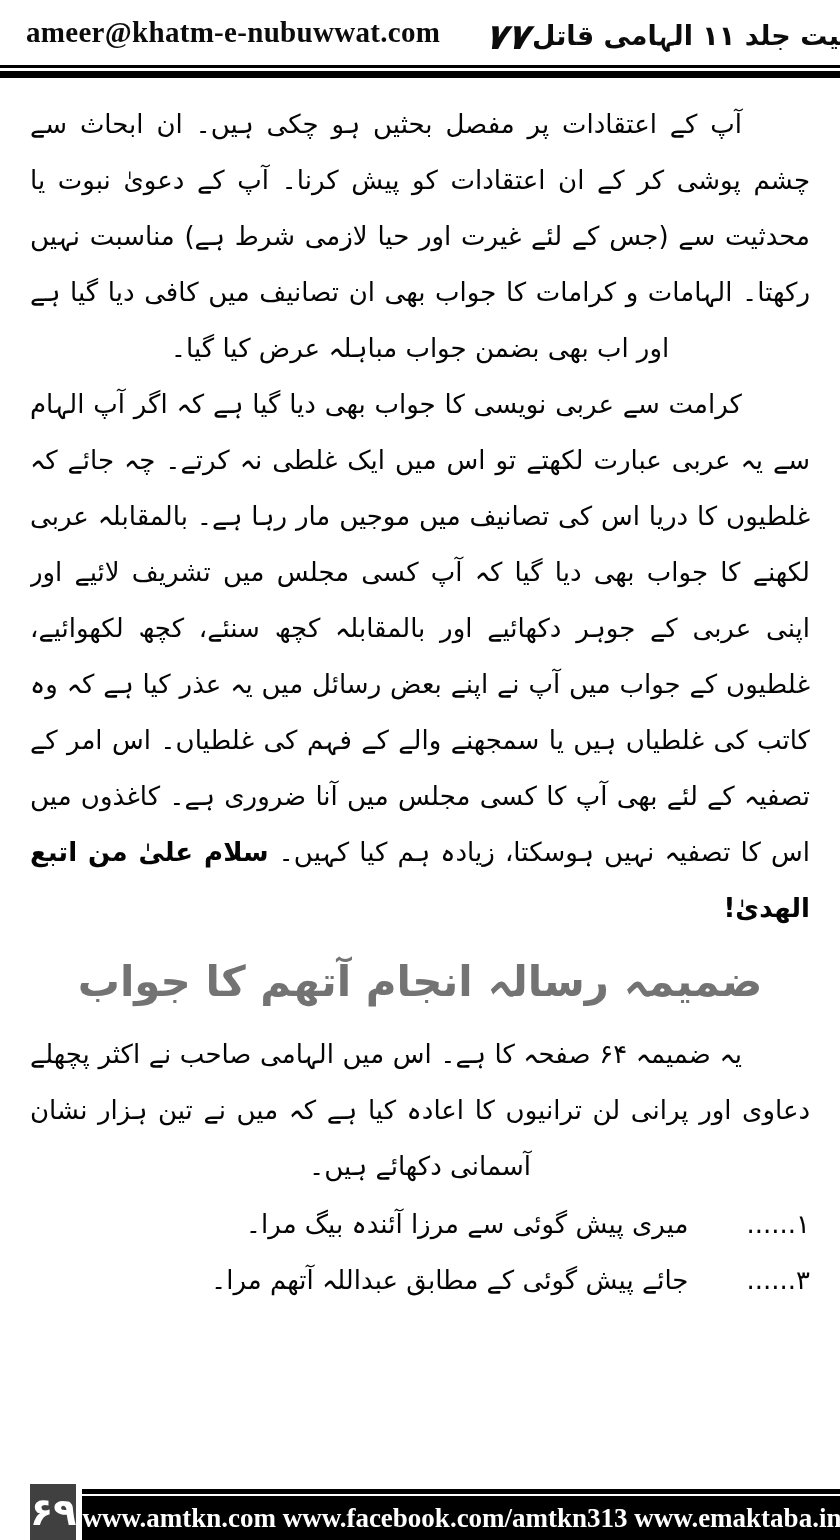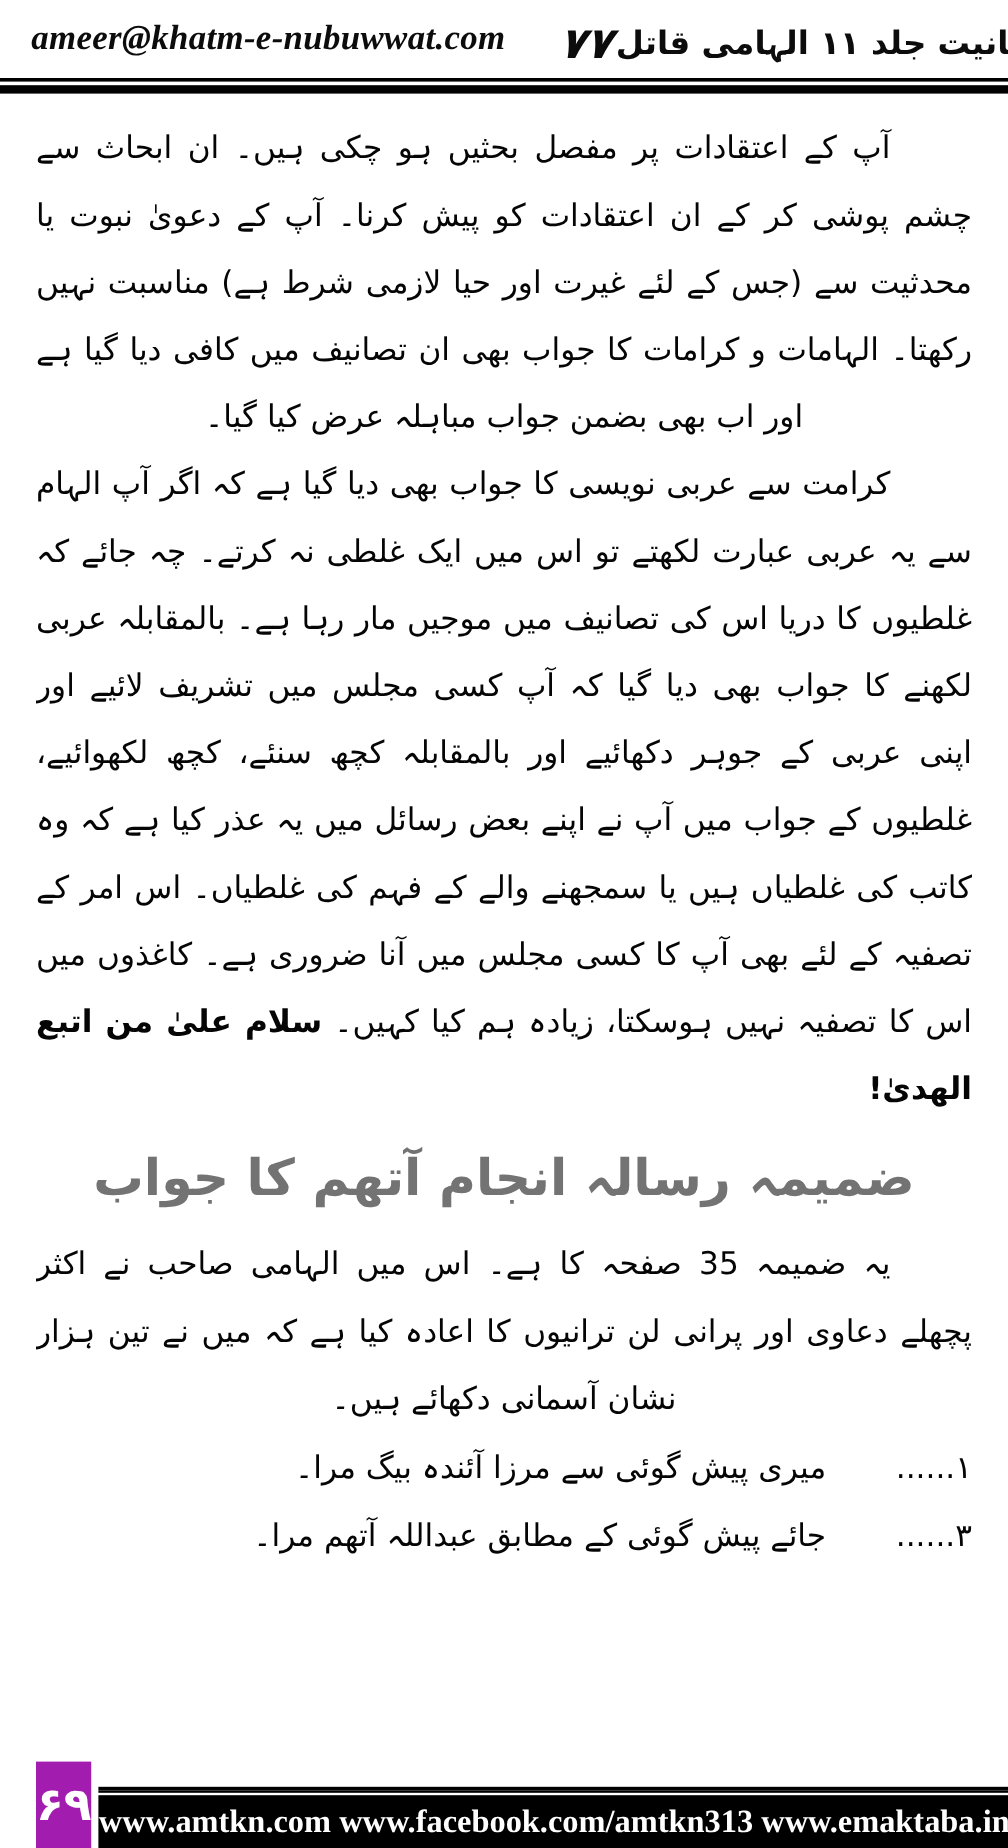--- a/index.html
+++ b/index.html
@@ -13,21 +13,21 @@
   .page { position:absolute; inset:0; }
 
   
   .hdr {
     display:flex; align-items:flex-start;
     padding:16px 26px 0 26px;
   }
   .hdr-email {
     font-family:"Liberation Serif", serif;
     font-weight:700; font-size:29px; color:#0c0c0c;
-    letter-spacing:0.3px; white-space:nowrap;font-style:italic;
+    letter-spacing:0.3px; white-space:nowrap;
   }
   .hdr-pagenum {
     font-weight:700; font-size:36px; color:#0c0c0c;
     margin-left:48px; transform:skewX(-18deg);
     letter-spacing:4px;
   }
   .hdr-title {
     margin-left:auto; direction:rtl;
     font-weight:700; font-size:27px; color:#0c0c0c;
     white-space:nowrap; padding-top:4px;
@@ -60,21 +60,21 @@
     font-size:26px; line-height:56px; text-align:justify; margin:0;
   }
   .list-item .marker { padding-left:58px; white-space:nowrap; }
 
   
   .ftr {
     position:absolute; left:0; right:0; bottom:0; height:62px;
     display:flex; align-items:flex-end;
   }
   .ftr-pagebox {
-    width:126px; height:72px; background:#a21caf; color:#fff;
+    width:126px; height:56px; background:#404040; color:#fff;
     display:flex; align-items:center; justify-content:center;
     font-size:38px; font-weight:700; margin-left:30px;
     direction:rtl;
   }
   .ftr-right { flex:1; margin-left:6px; }
   .ftr-lines { height:5px; border-top:3px solid #000; border-bottom:2px solid #000; margin-bottom:2px; }
   .ftr-bar {
     background:#000; color:#fff; height:44px;
     display:flex; align-items:center; justify-content:center;
     font-family:"Liberation Serif", serif;
@@ -97,21 +97,21 @@
   </div>
 
   <div class="body-area">
 
     <p class="para first-indent center-last">آپ کے اعتقادات پر مفصل بحثیں ہو چکی ہیں۔ ان ابحاث سے چشم پوشی کر کے ان اعتقادات کو پیش کرنا۔ آپ کے دعویٰ نبوت یا محدثیت سے (جس کے لئے غیرت اور حیا لازمی شرط ہے) مناسبت نہیں رکھتا۔ الہامات و کرامات کا جواب بھی ان تصانیف میں کافی دیا گیا ہے اور اب بھی بضمن جواب مباہلہ عرض کیا گیا۔</p>
 
     <p class="para first-indent"><span>کرامت سے عربی نویسی کا جواب بھی دیا گیا ہے کہ اگر آپ الہام سے یہ عربی عبارت لکھتے تو اس میں ایک غلطی نہ کرتے۔ چہ جائے کہ غلطیوں کا دریا اس کی تصانیف میں موجیں مار رہا ہے۔ بالمقابلہ عربی لکھنے کا جواب بھی دیا گیا کہ آپ کسی مجلس میں تشریف لائیے اور اپنی عربی کے جوہر دکھائیے اور بالمقابلہ کچھ سنئے، کچھ لکھوائیے، غلطیوں کے جواب میں آپ نے اپنے بعض رسائل میں یہ عذر کیا ہے کہ وہ کاتب کی غلطیاں ہیں یا سمجھنے والے کے فہم کی غلطیاں۔ اس امر کے تصفیہ کے لئے بھی آپ کا کسی مجلس میں آنا ضروری ہے۔ کاغذوں میں اس کا تصفیہ نہیں ہوسکتا، زیادہ ہم کیا کہیں۔ </span><span class="naskh-bold">سلام علیٰ من اتبع الھدیٰ!</span></p>
 
     <h2 class="sec-heading">ضمیمہ رسالہ انجام آتھم کا جواب</h2>
 
-    <p class="para first-indent center-last">یہ ضمیمہ 35 صفحہ کا ہے۔ اس میں الہامی صاحب نے اکثر پچھلے دعاوی اور پرانی لن ترانیوں کا اعادہ کیا ہے کہ میں نے تین ہزار نشان آسمانی دکھائے ہیں۔</p>
+    <p class="para first-indent center-last">یہ ضمیمہ ۶۴ صفحہ کا ہے۔ اس میں الہامی صاحب نے اکثر پچھلے دعاوی اور پرانی لن ترانیوں کا اعادہ کیا ہے کہ میں نے تین ہزار نشان آسمانی دکھائے ہیں۔</p>
 
     <div class="num-list">
 
       <p class="list-item"><span class="marker">۱......</span><span>میری پیش گوئی سے مرزا آئندہ بیگ مرا۔</span></p>
 
 
       <p class="list-item"><span class="marker">۳......</span><span>جائے پیش گوئی کے مطابق عبداللہ آتھم مرا۔</span></p>
 
     </div>
   </div>

